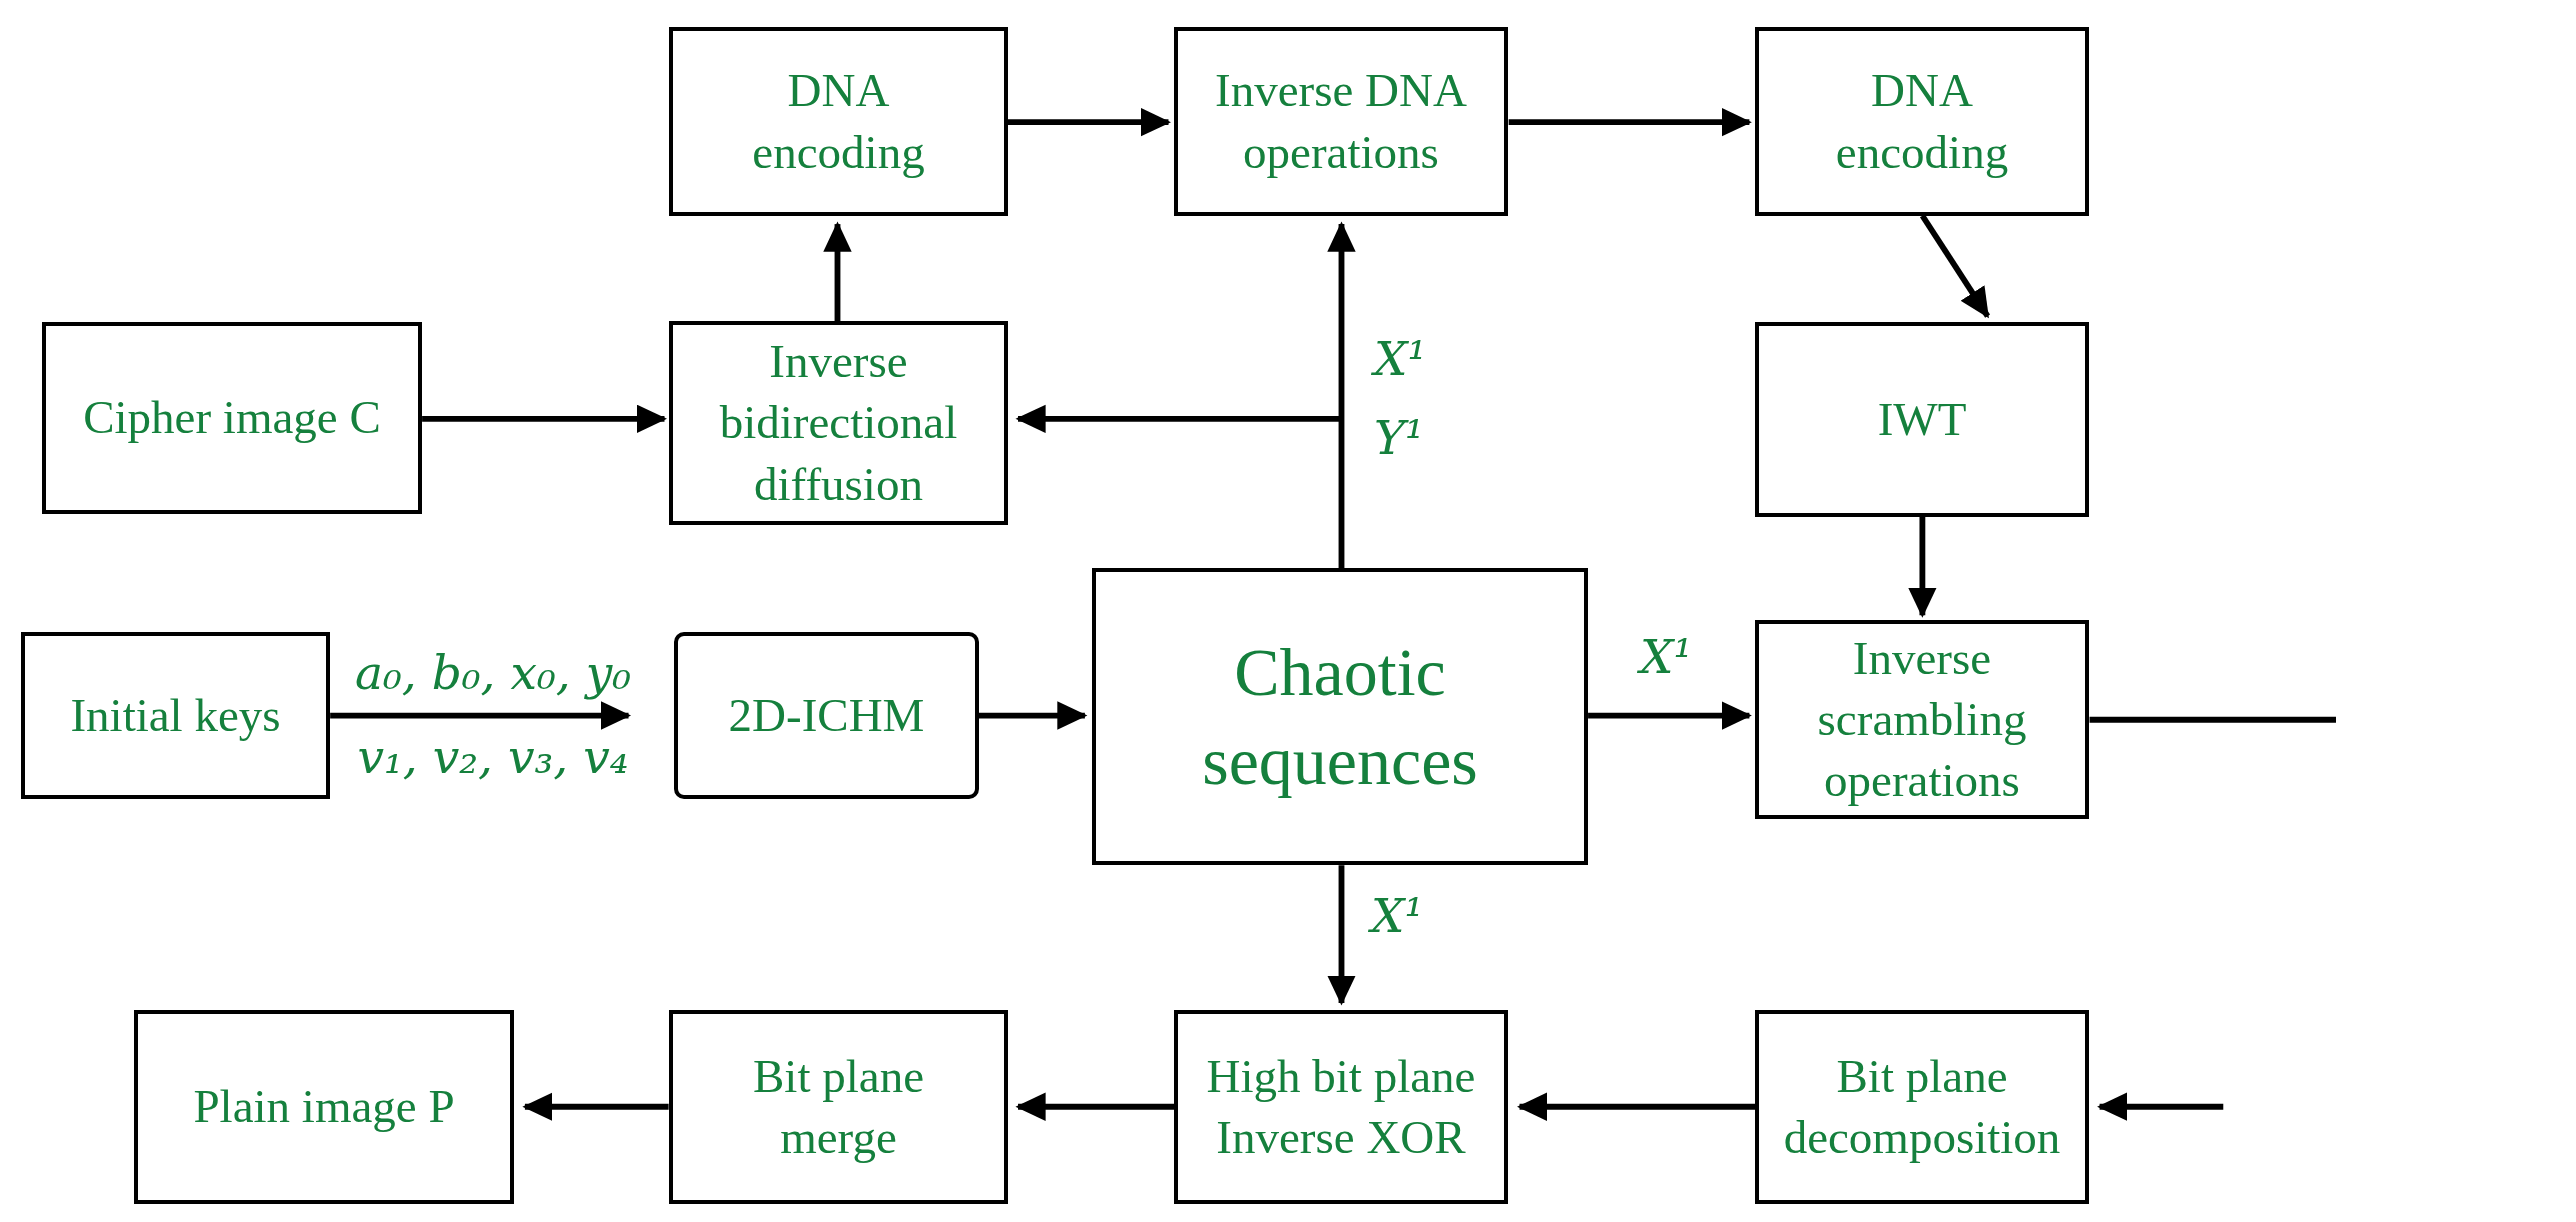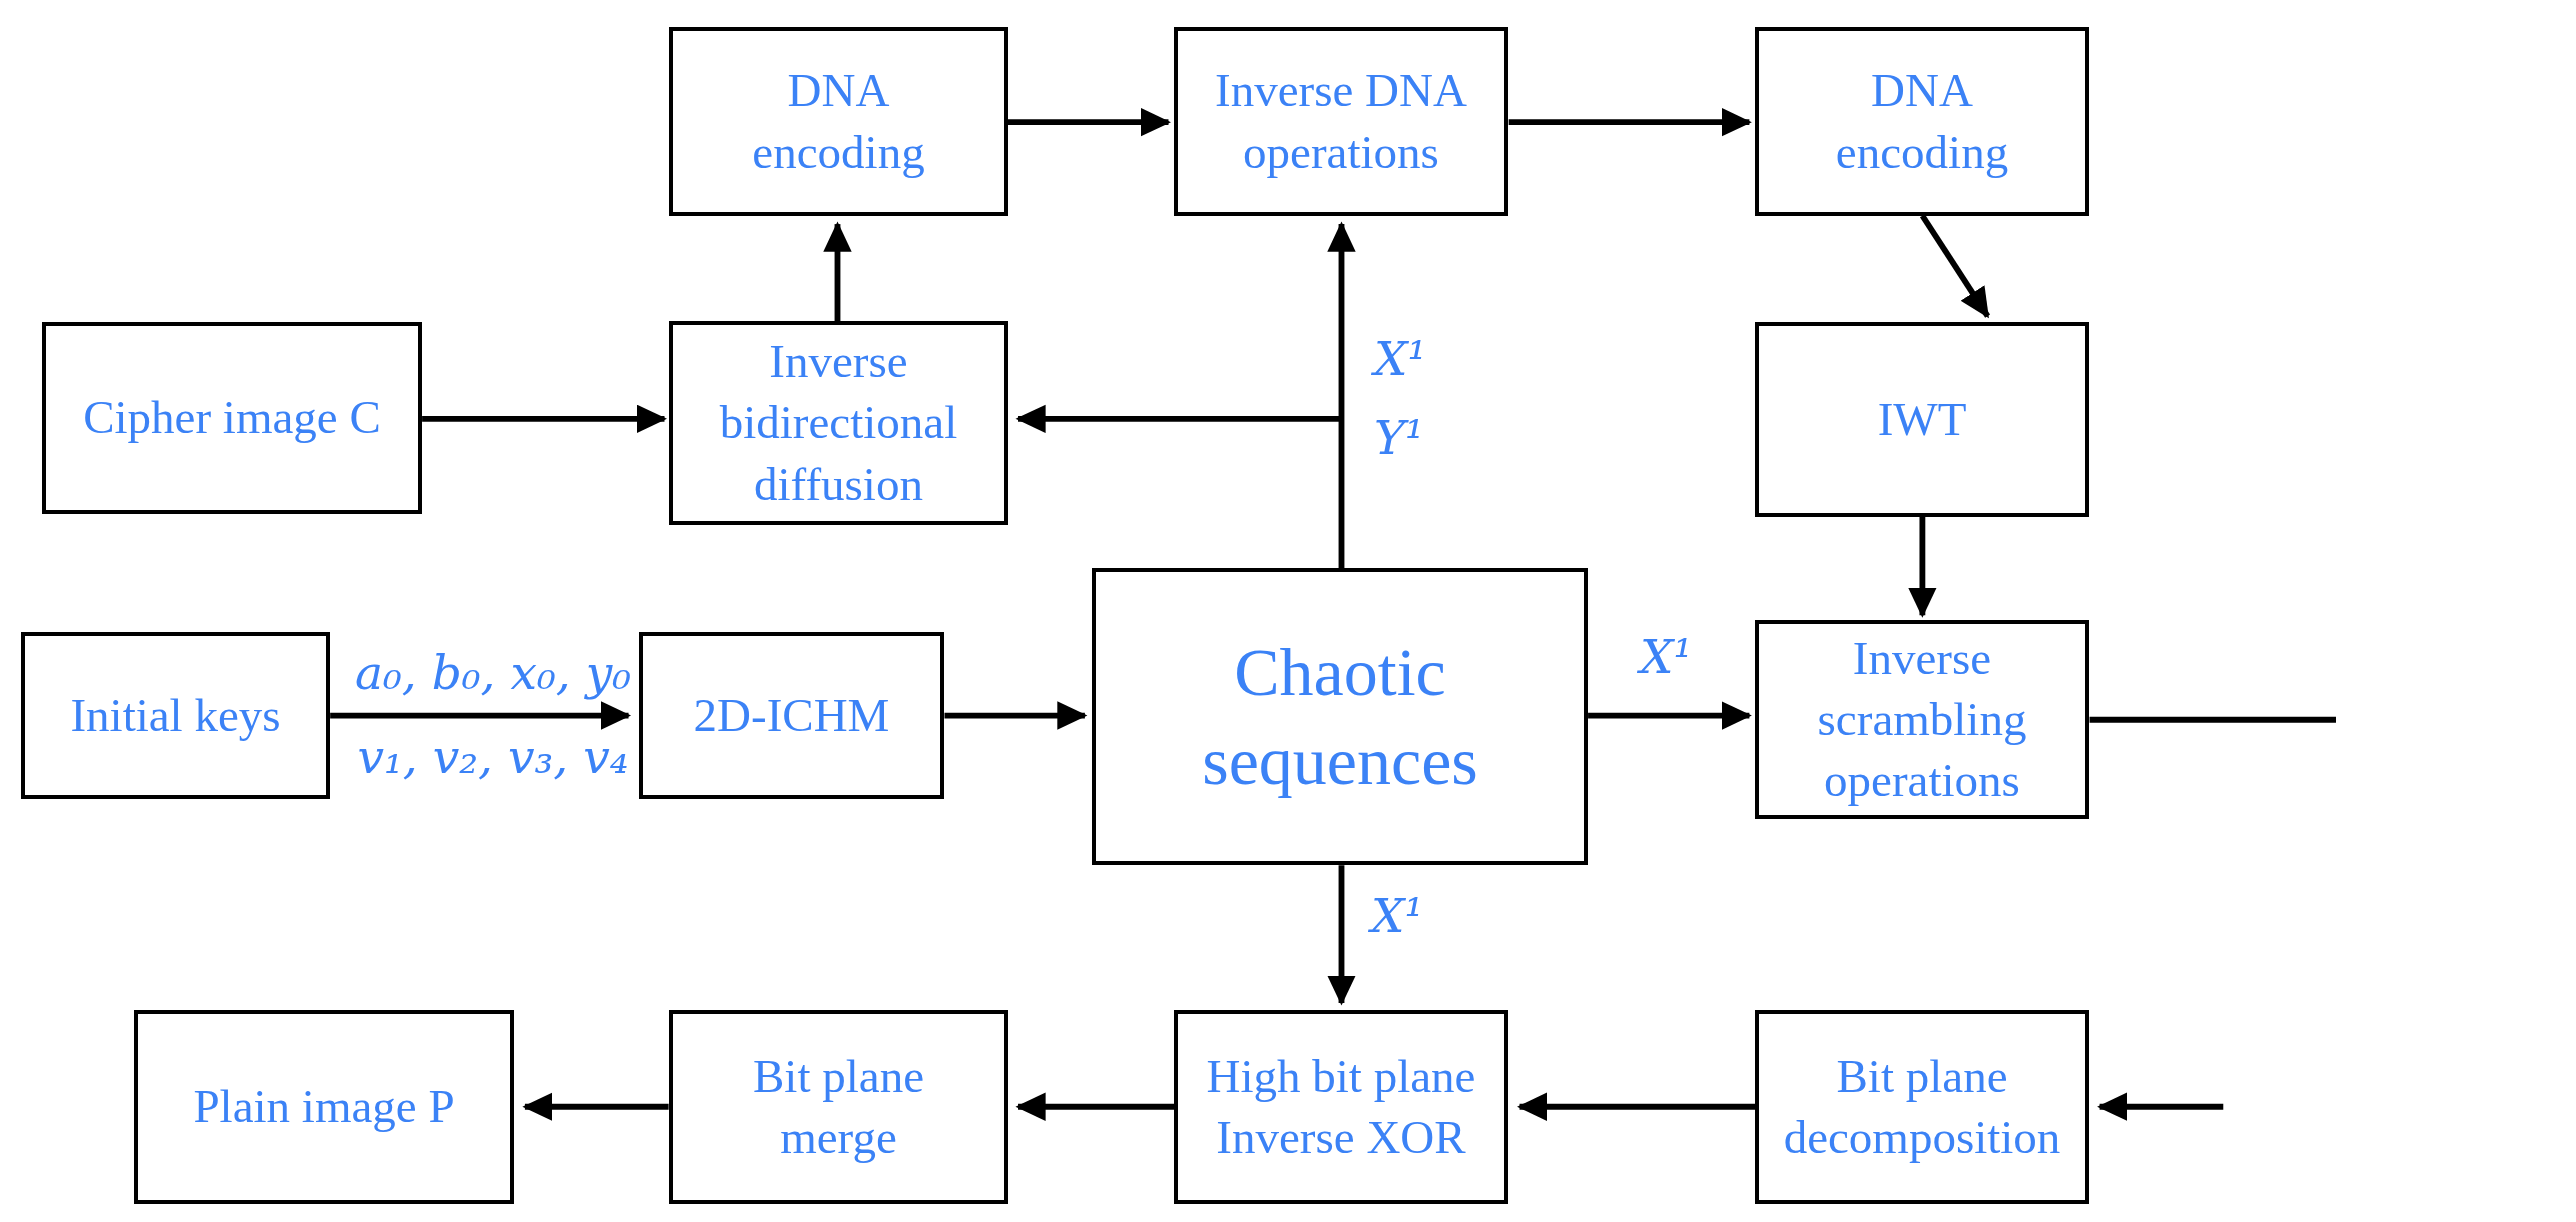--- a/index.html
+++ b/index.html
@@ -9,21 +9,21 @@
     width: 2576px;
     height: 1223px;
   }
   #canvas {
     position: relative;
     width: 2336px;
     height: 1223px;
     background: #ffffff;
     overflow: hidden;
     font-family: "Liberation Serif", serif;
-    color: #3b82f6;
+    color: #15803d;
   }
   #connectors {
     position: absolute;
     left: 0; top: 0;
     width: 2576px;
     height: 1223px;
   }
   #connectors line, #connectors polyline {
     stroke: #000000;
     stroke-width: 7;
@@ -112,21 +112,21 @@
   <div class="box" style="left:1755px; top:27px; width:334px; height:189px;">DNA
 encoding</div>
 
   <div class="box" style="left:42px; top:322px; width:380px; height:192px;">Cipher image C</div>
   <div class="box" style="left:669px; top:321px; width:339px; height:204px;">Inverse
 bidirectional
 diffusion</div>
   <div class="box" style="left:1755px; top:322px; width:334px; height:195px;">IWT</div>
 
   <div class="box" style="left:21px; top:632px; width:309px; height:167px;">Initial keys</div>
-  <div class="box" style="left:639px; top:632px; width:305px; height:167px;">2D-ICHM</div>
+  <div class="box" style="left:674px; top:632px; width:305px; height:167px;border-radius:10px;">2D-ICHM</div>
   <div class="box big" style="left:1092px; top:568px; width:496px; height:297px;">Chaotic sequences</div>
   <div class="box" style="left:1755px; top:620px; width:334px; height:199px;">Inverse
 scrambling
 operations</div>
 
   <div class="box" style="left:134px; top:1010px; width:380px; height:194px;">Plain image P</div>
   <div class="box" style="left:669px; top:1010px; width:339px; height:194px;">Bit plane
 merge</div>
   <div class="box" style="left:1174px; top:1010px; width:334px; height:194px;">High bit plane
 Inverse XOR</div>

